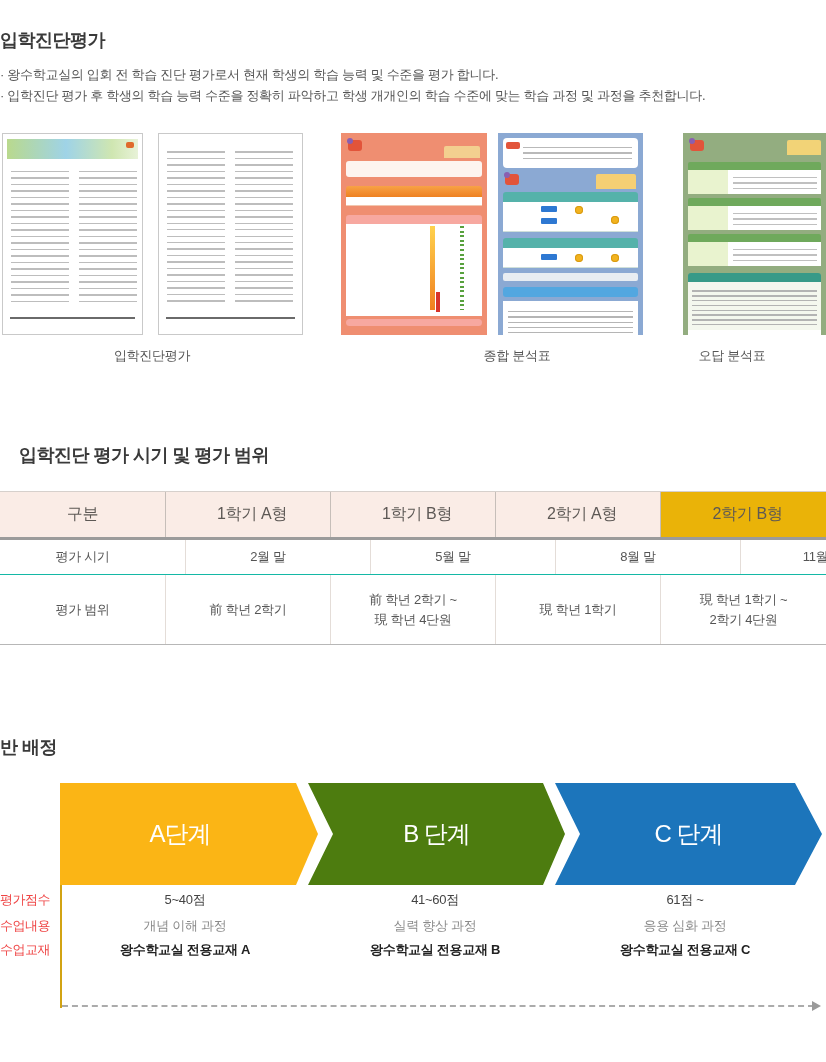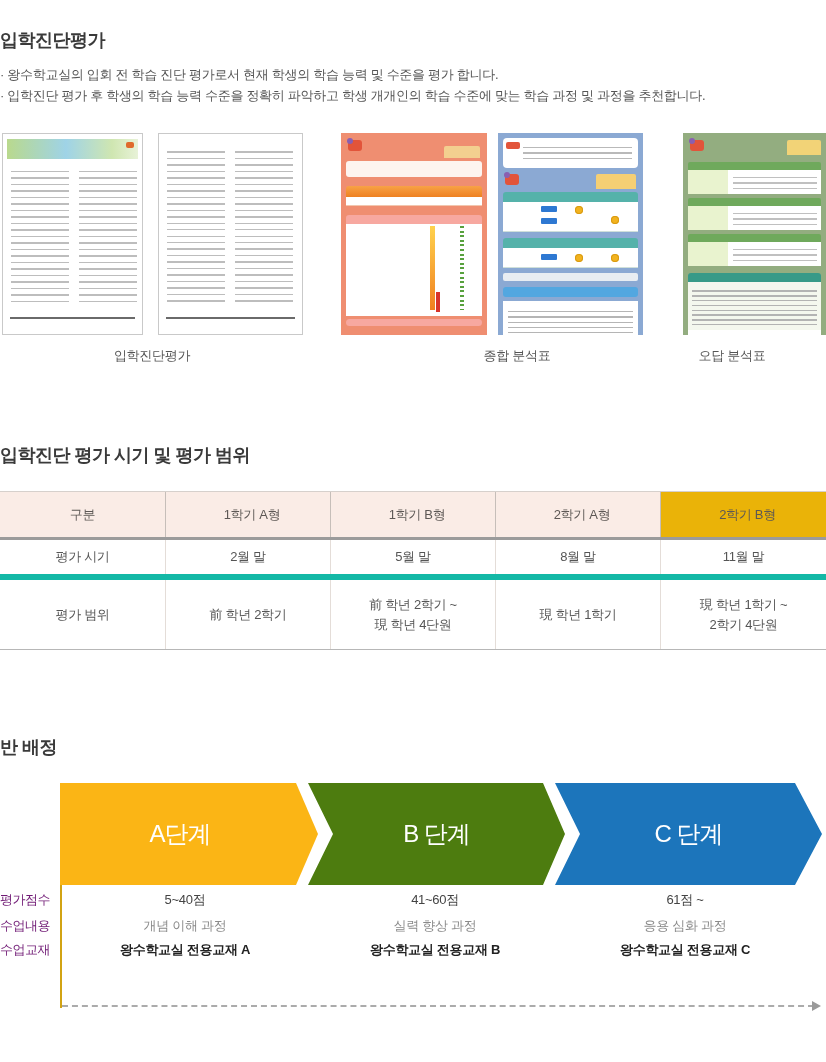--- a/index.html
+++ b/index.html
@@ -79,45 +79,45 @@
                background:repeating-linear-gradient(180deg,rgba(0,0,0,0) 0 4px,#c0c0c0 4px 5.5px); }
   .t5-teal { height:9px; background:#379a88; border-radius:3px 3px 0 0; margin-top:7px; }
   .t5-text { height:48px; background:#f4f7ee; padding:5px 4px 0 4px; }
   .t5-textlines { height:38px; background:repeating-linear-gradient(180deg,rgba(0,0,0,0) 0 3.4px,#b3b3b3 3.4px 4.8px); }
   .t5-bottom { height:54px; background:#fff; }
 
   .thumb-caption { position:absolute; top:347px; width:200px; text-align:center; font-size:13px; color:#555; letter-spacing:-0.3px; }
   .cap-1 { left:52px; } .cap-2 { left:417px; } .cap-3 { left:632px; }
 
   
-  .title-2 { top:443px; }
+  .title-2 { top:443px;padding-left:19px; }
   .sched-table { position:absolute; left:0; top:491px; width:826px; border-top:1px solid #d6d0cc; }
   .tr { display:grid; grid-template-columns:165px 165px 165px 165px 166px; }
   .th { height:45px; background:#faece6; display:flex; align-items:center; justify-content:center;
-        font-size:13px; color:#5d5855; letter-spacing:-0.3px; }
+        font-size:16px; color:#5d5855; letter-spacing:-0.3px; }
   .tr .th + .th { border-left:1px solid #c6beb9;padding-left:8px; }
   .divider-bar { height:3px; background:#9b9b9b; }
   .td { display:flex; align-items:center; justify-content:center; font-size:13px; color:#555;
         letter-spacing:-0.3px; text-align:center; white-space:pre-line; line-height:20px; }
   .row-time .td { height:34px; }
   .row-range .td { height:69px; }
   .tr .td + .td { border-left:1px solid #e4ddd8; }
-  .row-time { border-bottom:6px solid #14b8a6; }
+  .row-time { border-bottom:1px solid #14b8a6;gap:20px; }
   .row-range { border-bottom:1px solid #b7b7b7; }
 
   
   .title-3 { top:735px; }
   .gold-line { position:absolute; left:60px; top:783px; width:2px; height:225px; background:#d2a313; }
   .stage { position:absolute; top:783px; height:102px; display:flex; align-items:center; justify-content:center;
            color:#fff; font-size:24px; letter-spacing:-1px; z-index:2; }
   .stage-a { left:60px;  width:258px; clip-path:polygon(0 0,calc(100% - 22px) 0,100% 50%,calc(100% - 22px) 100%,0 100%); padding-right:18px; }
   .stage-b { left:308px; width:257px; clip-path:polygon(0 0,calc(100% - 22px) 0,100% 50%,calc(100% - 22px) 100%,0 100%,25px 50%); }
   .stage-c { left:555px; width:267px; clip-path:polygon(0 0,calc(100% - 27px) 0,100% 50%,calc(100% - 27px) 100%,0 100%,25px 50%); }
 
-  .p-rowlabel { position:absolute; left:0; font-size:13px; color:#701a75; letter-spacing:-0.5px; }
+  .p-rowlabel { position:absolute; left:0; font-size:13px; color:#ef4444; letter-spacing:-0.5px; }
   .p-val { position:absolute; width:250px; text-align:center; font-size:13px; letter-spacing:-0.3px; }
   .rowy-score { top:891px; } .rowy-content { top:917px; } .rowy-book { top:941px; }
   .colx-a { left:60px; } .colx-b { left:310px; } .colx-c { left:560px; }
   .v-score { color:#444; }
   .v-content { color:#8a8a8a; }
   .v-book { color:#222; font-weight:bold; }
 
   .dotted-arrow { position:absolute; left:62px; top:1005px; width:752px; border-top:2px dashed #ababab; }
   .arrow-head { position:absolute; left:812px; top:1001px; width:0; height:0;
                 border-left:9px solid #9a9a9a; border-top:5px solid transparent; border-bottom:5px solid transparent; }

